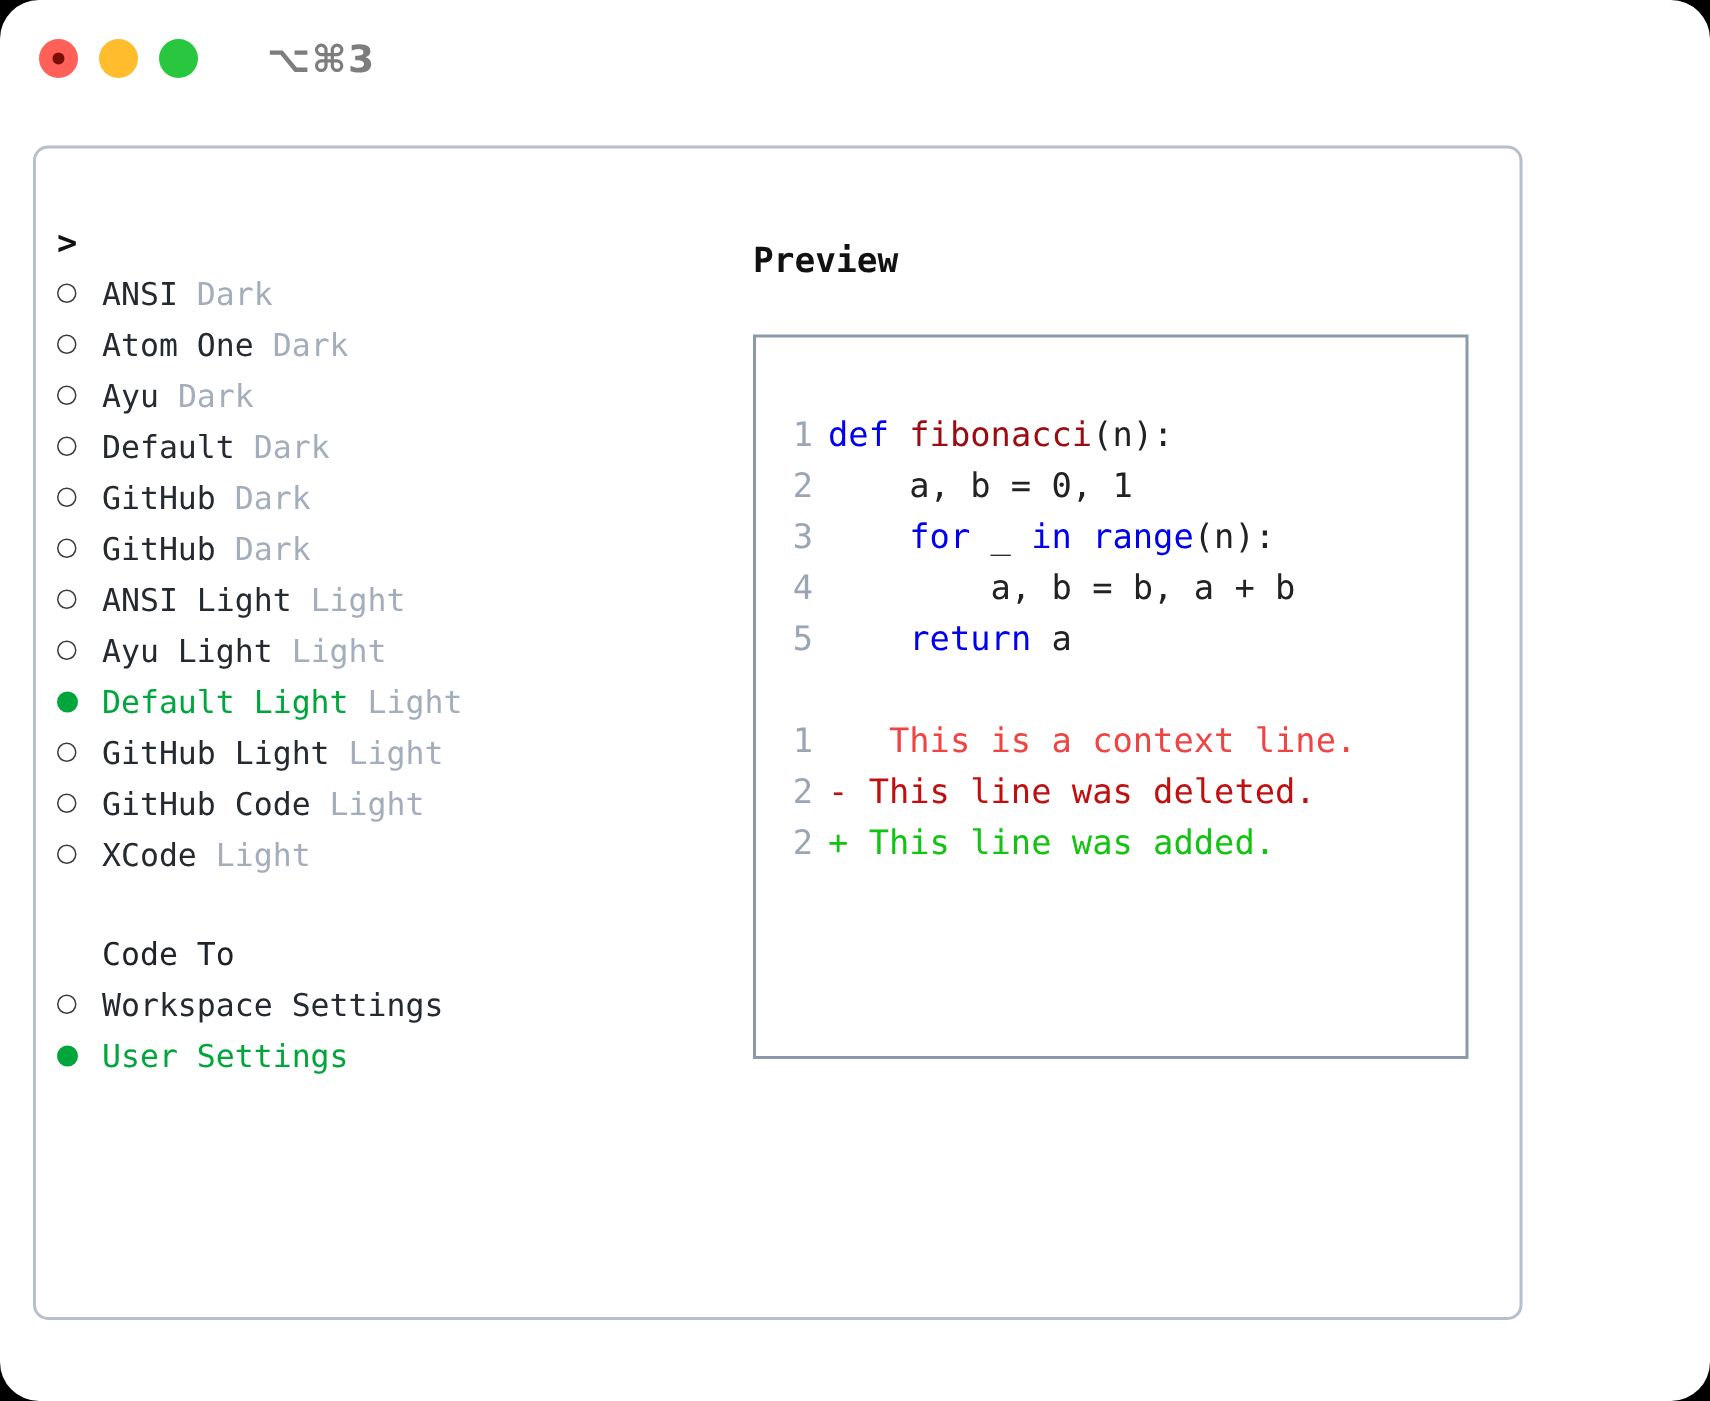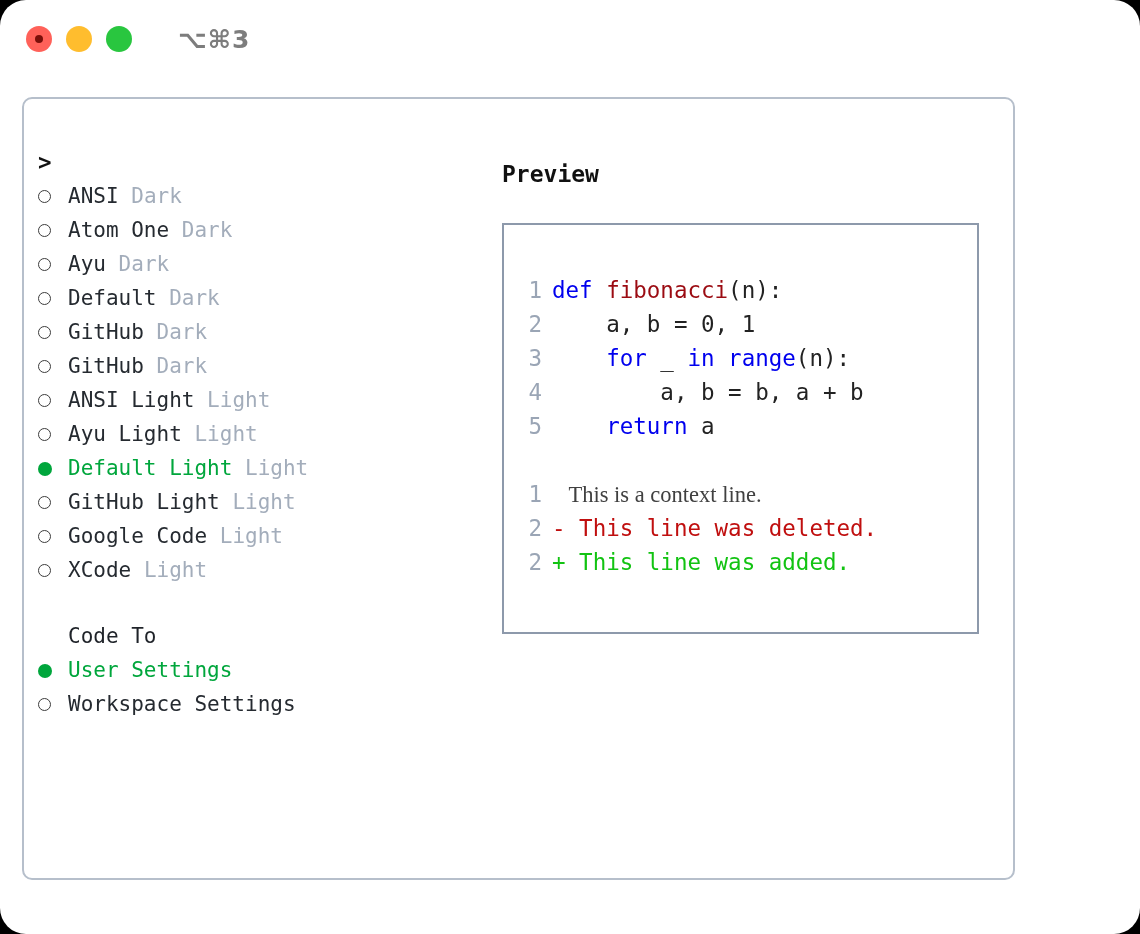--- a/index.html
+++ b/index.html
@@ -151,21 +151,21 @@
   #preview-title {
     font-size: 23px;
     font-weight: bold;
     color: #111111;
     line-height: 34px;
     margin-top: 12px;
   }
   #preview-box {
     margin-top: 32px;
     width: 477px;
-    height: 411px;
+    height: 483px;
     border: 2px solid #8d99ab;
     box-sizing: border-box;
     background: #ffffff;
     position: relative;
   }
   #code-area {
     position: absolute;
     left: 16px;
     top: 48px;
     right: 6px;
@@ -178,21 +178,21 @@
     display: inline-block;
     width: 22px;
     text-align: right;
     color: #9aa5b5;
     margin-right: 10px;
   }
   .kw   { color: #0000ee; }
   .fn   { color: #9b0b12; }
   .plain{ color: #222222; }
   .gap  { display: block; height: 34px; }
-  .ctx  { color: #404040; font-family: Liberation Serif, serif; }
+  .ctx  { color: #ef4444; }
   .del  { color: #c00f0f; }
   .add  { color: #12c312; }
 </style>
 </head>
 <body>
 
 <div id="app">
 
   <div id="titlebar">
     <div class="lights">
@@ -213,31 +213,31 @@
           <div class="row"><span class="marker"><span class="bullet-dot empty"></span></span><span class="name">ANSI</span><span> </span><span class="cat">Dark</span></div>
           <div class="row"><span class="marker"><span class="bullet-dot empty"></span></span><span class="name">Atom One</span><span> </span><span class="cat">Dark</span></div>
           <div class="row"><span class="marker"><span class="bullet-dot empty"></span></span><span class="name">Ayu</span><span> </span><span class="cat">Dark</span></div>
           <div class="row"><span class="marker"><span class="bullet-dot empty"></span></span><span class="name">Default</span><span> </span><span class="cat">Dark</span></div>
           <div class="row"><span class="marker"><span class="bullet-dot empty"></span></span><span class="name">GitHub</span><span> </span><span class="cat">Dark</span></div>
           <div class="row"><span class="marker"><span class="bullet-dot empty"></span></span><span class="name">GitHub</span><span> </span><span class="cat">Dark</span></div>
           <div class="row"><span class="marker"><span class="bullet-dot empty"></span></span><span class="name">ANSI Light</span><span> </span><span class="cat">Light</span></div>
           <div class="row"><span class="marker"><span class="bullet-dot empty"></span></span><span class="name">Ayu Light</span><span> </span><span class="cat">Light</span></div>
           <div class="row"><span class="marker"><span class="bullet-dot filled"></span></span><span class="name selected">Default Light</span><span> </span><span class="cat">Light</span></div>
           <div class="row"><span class="marker"><span class="bullet-dot empty"></span></span><span class="name">GitHub Light</span><span> </span><span class="cat">Light</span></div>
-          <div class="row"><span class="marker"><span class="bullet-dot empty"></span></span><span class="name">Google Code</span><span> </span><span class="cat">Light</span></div>
+          <div class="row"><span class="marker"><span class="bullet-dot empty"></span></span><span class="name">GitHub Code</span><span> </span><span class="cat">Light</span></div>
           <div class="row"><span class="marker"><span class="bullet-dot empty"></span></span><span class="name">XCode</span><span> </span><span class="cat">Light</span></div>
         </div>
 
       <div class="row" style="margin-top:32px;">
         <span class="marker"></span>
         <span class="section-label">Code To</span>
       </div>
       <div id="apply-items">
+          <div class="row"><span class="marker"><span class="bullet-dot empty"></span></span><span class="name">Workspace Settings</span></div>
           <div class="row"><span class="marker"><span class="bullet-dot filled"></span></span><span class="name selected">User Settings</span></div>
-          <div class="row"><span class="marker"><span class="bullet-dot empty"></span></span><span class="name">Workspace Settings</span></div>
         </div>
 
     </div>
 
     <div id="right-col">
       <div id="preview-title">Preview</div>
       <div id="preview-box">
         <div id="code-area"><span class="code-line"><span class="lno">1</span><span class="kw">def </span><span class="fn">fibonacci</span><span class="plain">(n):</span></span><span class="code-line"><span class="lno">2</span><span class="plain">    a, b = 0, 1</span></span><span class="code-line"><span class="lno">3</span><span class="plain">    </span><span class="kw">for</span><span class="plain"> _ </span><span class="kw">in</span><span class="plain"> </span><span class="kw">range</span><span class="plain">(n):</span></span><span class="code-line"><span class="lno">4</span><span class="plain">        a, b = b, a + b</span></span><span class="code-line"><span class="lno">5</span><span class="plain">    </span><span class="kw">return</span><span class="plain"> a</span></span><span class="gap"></span><span class="code-line"><span class="lno">1</span><span class="ctx"> </span><span class="ctx">  This is a context line.</span></span><span class="code-line"><span class="lno">2</span><span class="del">-</span><span class="del"> This line was deleted.</span></span><span class="code-line"><span class="lno">2</span><span class="add">+</span><span class="add"> This line was added.</span></span></div>
       </div>
     </div>

